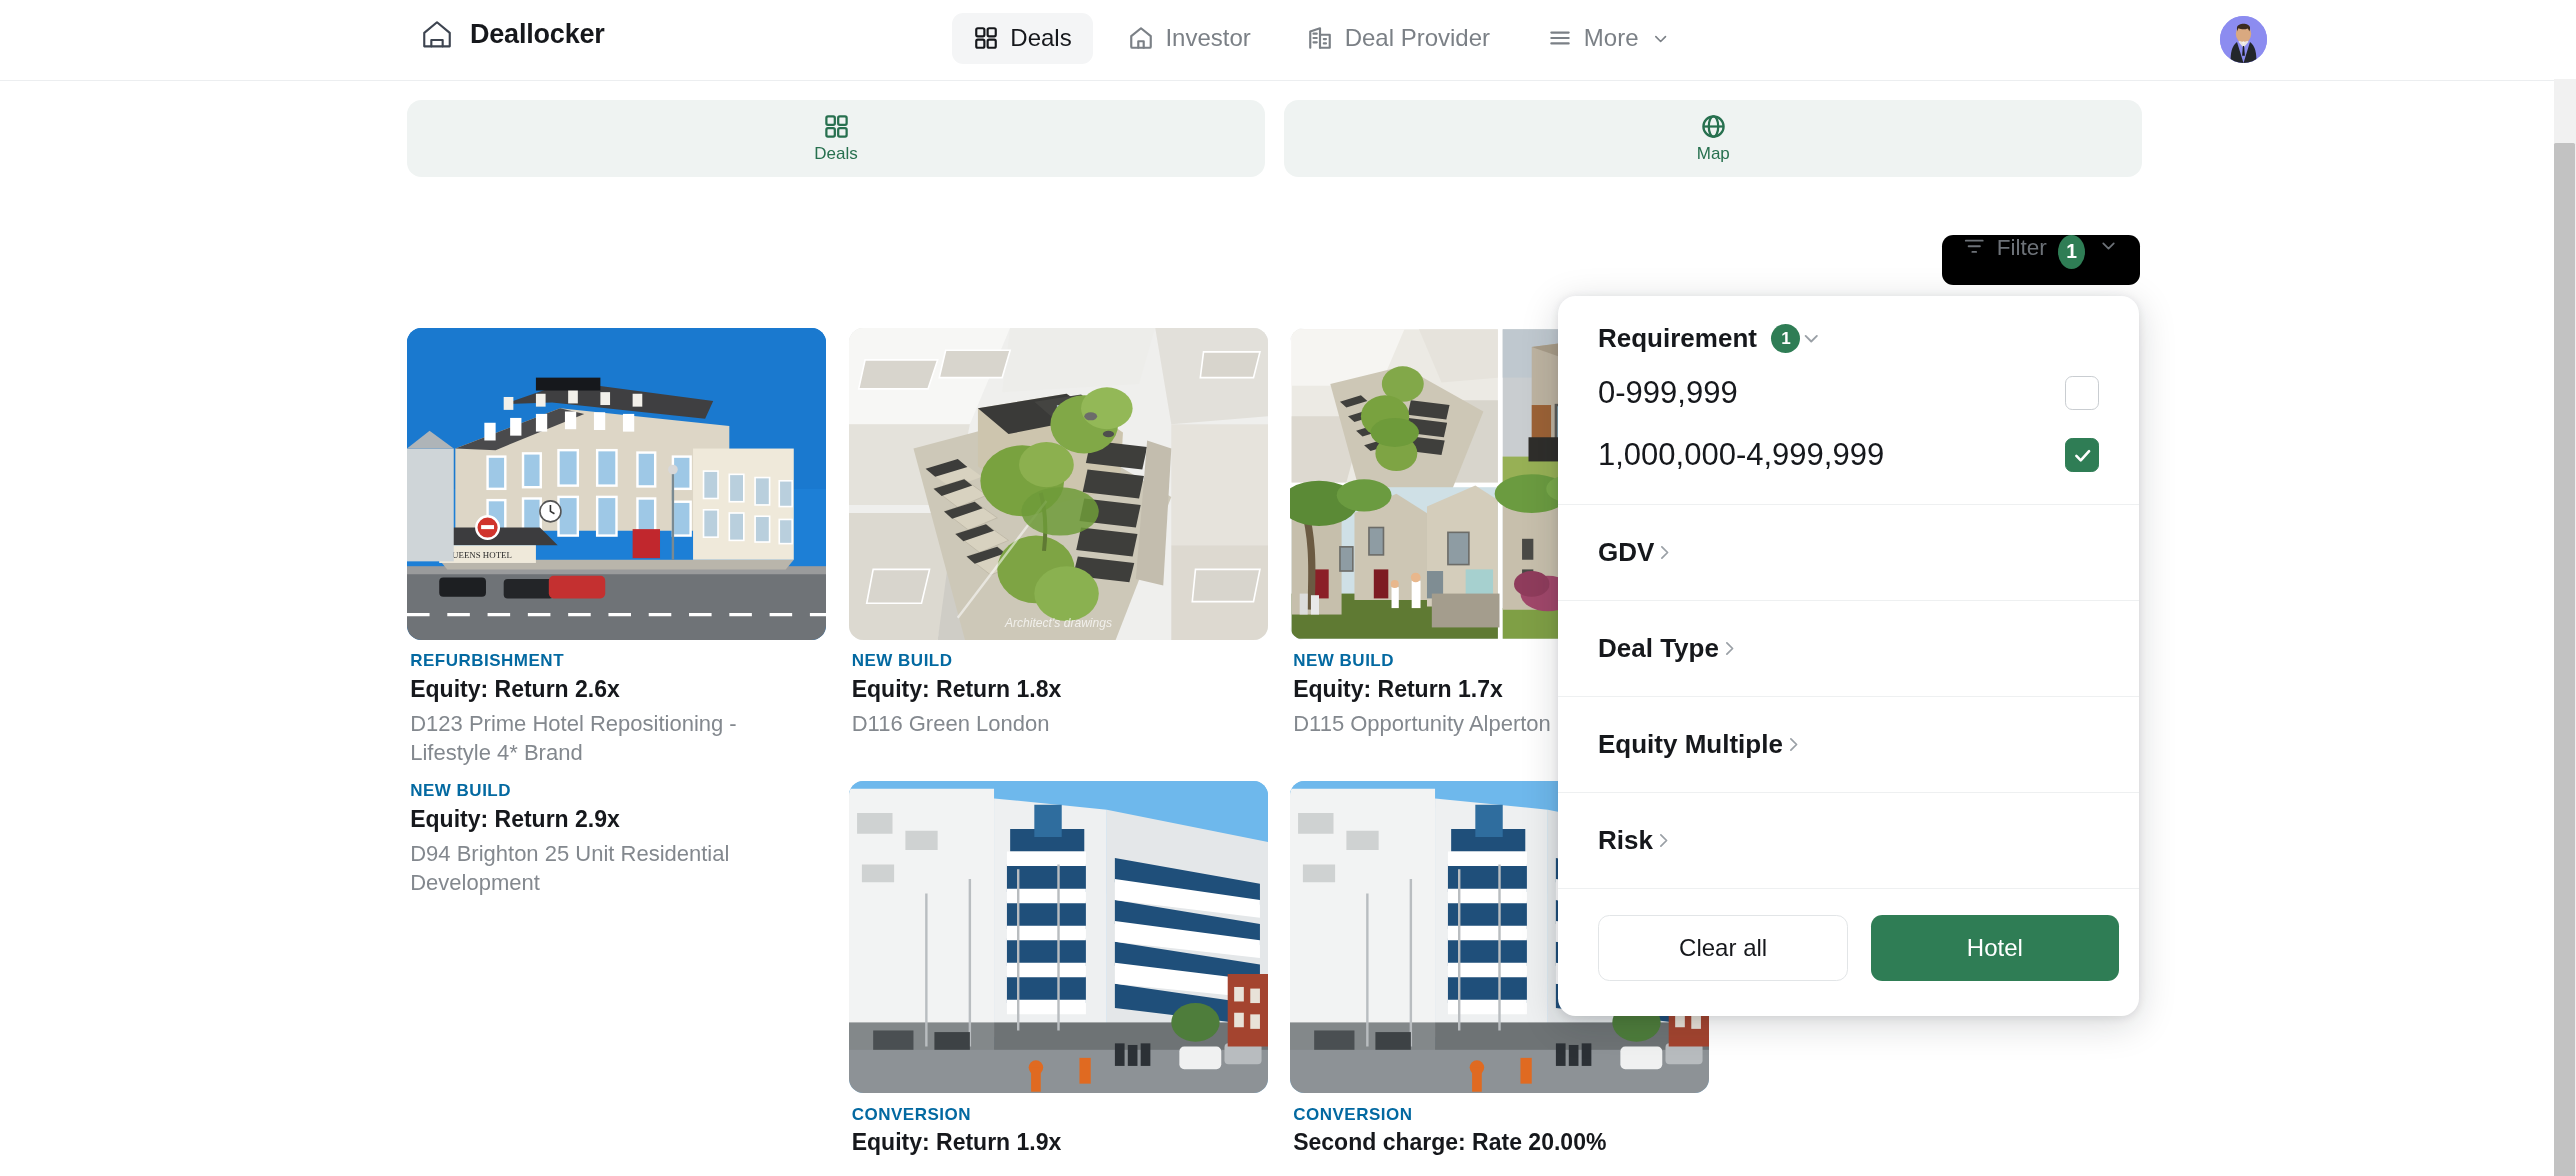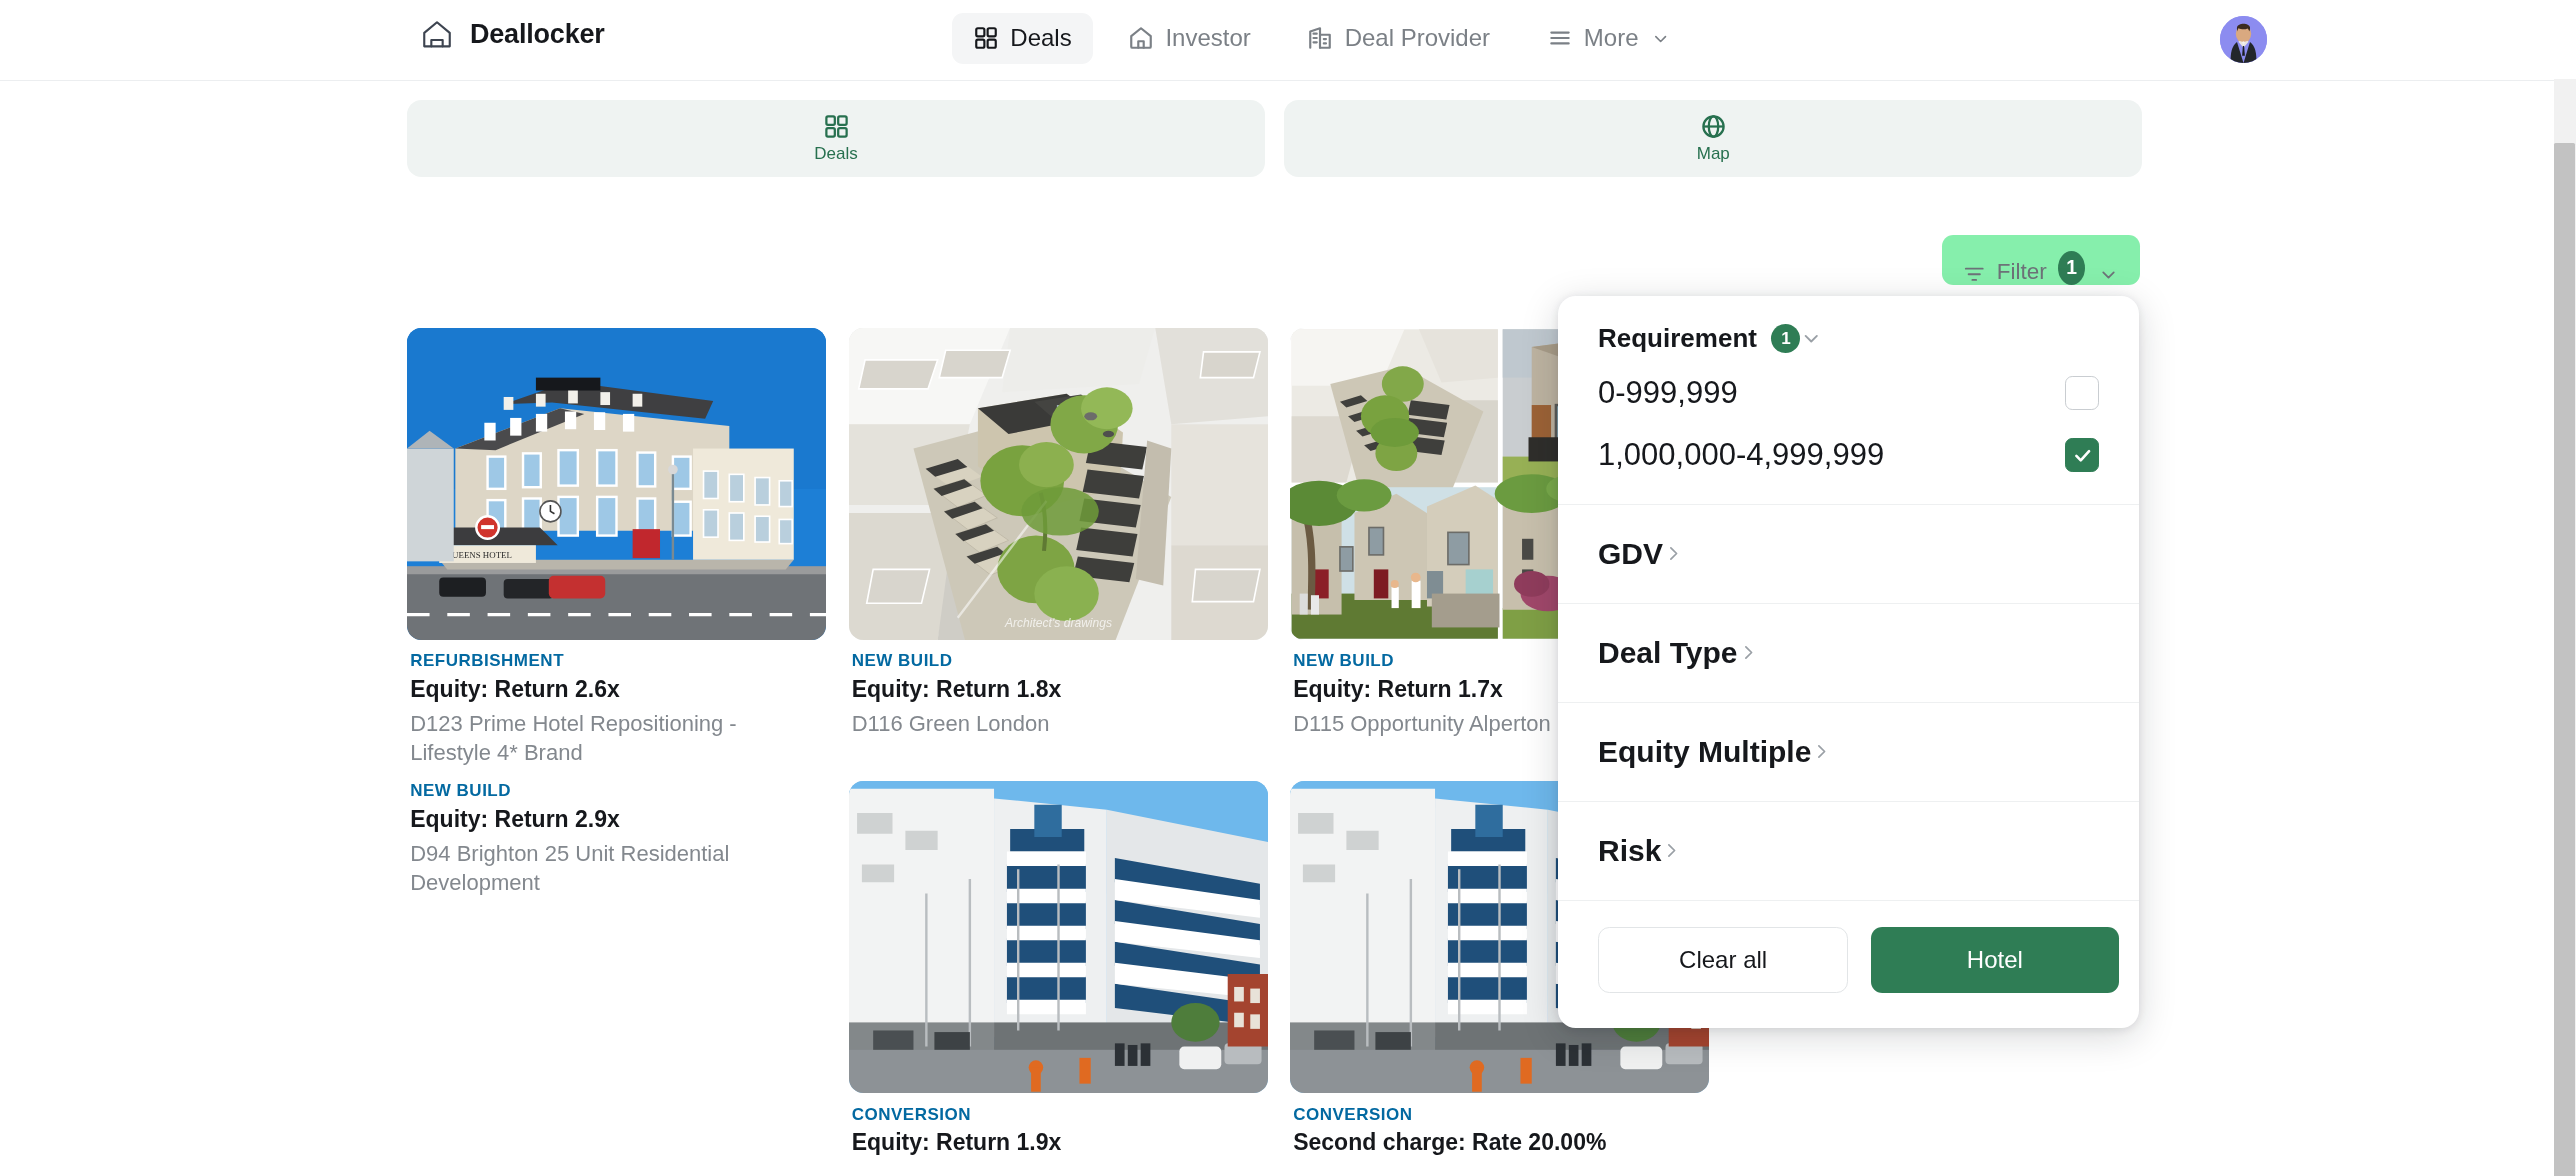--- a/index.html
+++ b/index.html
@@ -57,22 +57,22 @@
     display: flex; flex-direction: column; align-items: center; justify-content: center;
     gap: 4.8px; cursor: pointer;
   }
   .tab-ico { width: 27px; height: 27px; display: block; }
   .tab-label { font-size: 17px; color: #27704f; font-weight: 500; }
 
   
   .filter-btn {
     position: absolute; top: 235px; left: 1942px;
     width: 198px; height: 50px; border-radius: 11.3px;
-    background: #86efac;
-    display: flex; align-items: flex-end; gap: 11.3px;
+    background: #000000;
+    display: flex; align-items: flex-start; gap: 11.3px;
     padding: 0 21px; cursor: pointer;
   }
   .filter-ico { width: 22.5px; height: 22.5px; display: block; }
   .filter-label { font-size: 22.5px; color: #6d7278; }
   .filter-badge {
     width: 34px; height: 34px; border-radius: 50%;
     background: #2f7d55; color: #fff;
     font-size: 19.3px; font-weight: 600;
     display: flex; align-items: center; justify-content: center;
   }
@@ -138,21 +138,21 @@
     display: flex; align-items: center; justify-content: center;
   }
   .fp-check.on { background: #2f7d55; border-color: #2f7d55; }
   .fp-check svg { display: block; width: 21px; height: 21px; }
 
   .fp-row {
     display: flex; align-items: center;
     padding: 32px 40px; cursor: pointer;
     border-top: 1.6px solid #eef0f1;
   }
-  .fp-row-label { font-size: 30px; font-weight: 700; color: #16181c; text-align: center; }
+  .fp-row-label { font-size: 26px; font-weight: 700; color: #16181c; text-align: center; }
   .fp-chev-right { margin-left: auto; width: 21px; height: 21px; display: block; }
 
   .fp-actions {
     display: flex; gap: 22.5px;
     padding: 26px 20px 32px 40px;
     border-top: 1.6px solid #eef0f1;
   }
   .fp-btn {
     flex: 1; height: 66px; border-radius: 11.3px;
     display: flex; align-items: center; justify-content: center;

